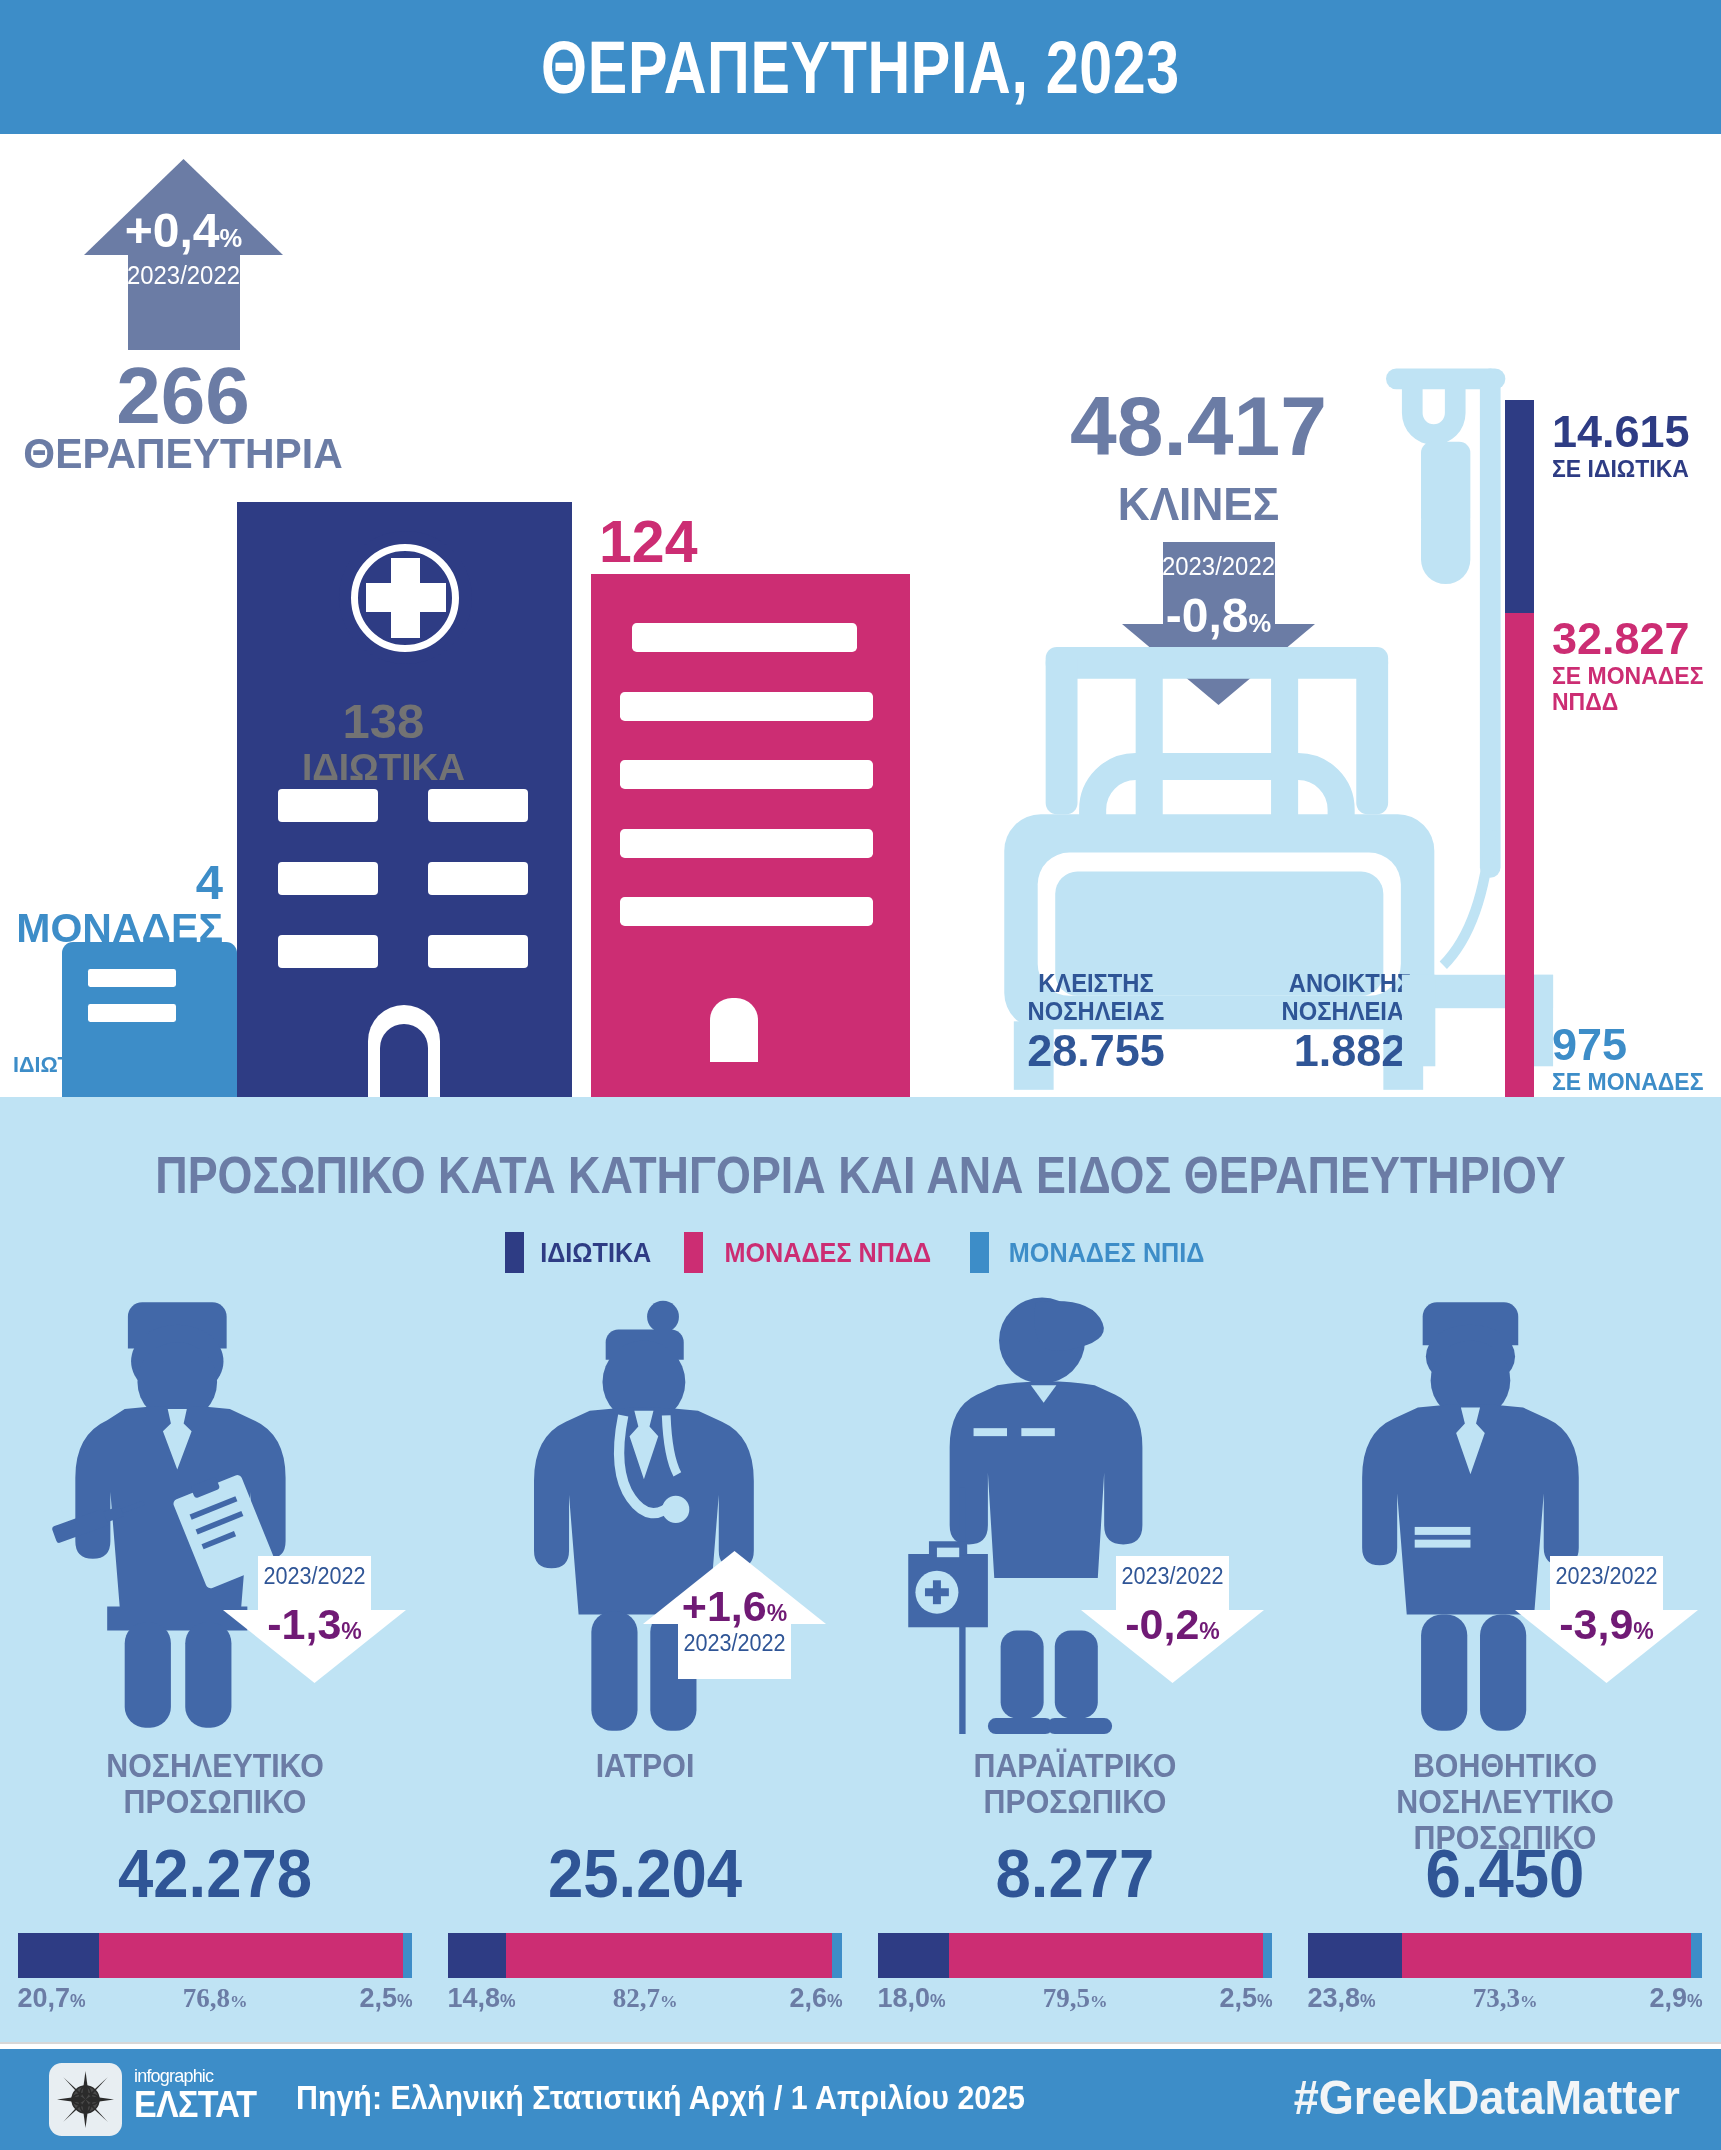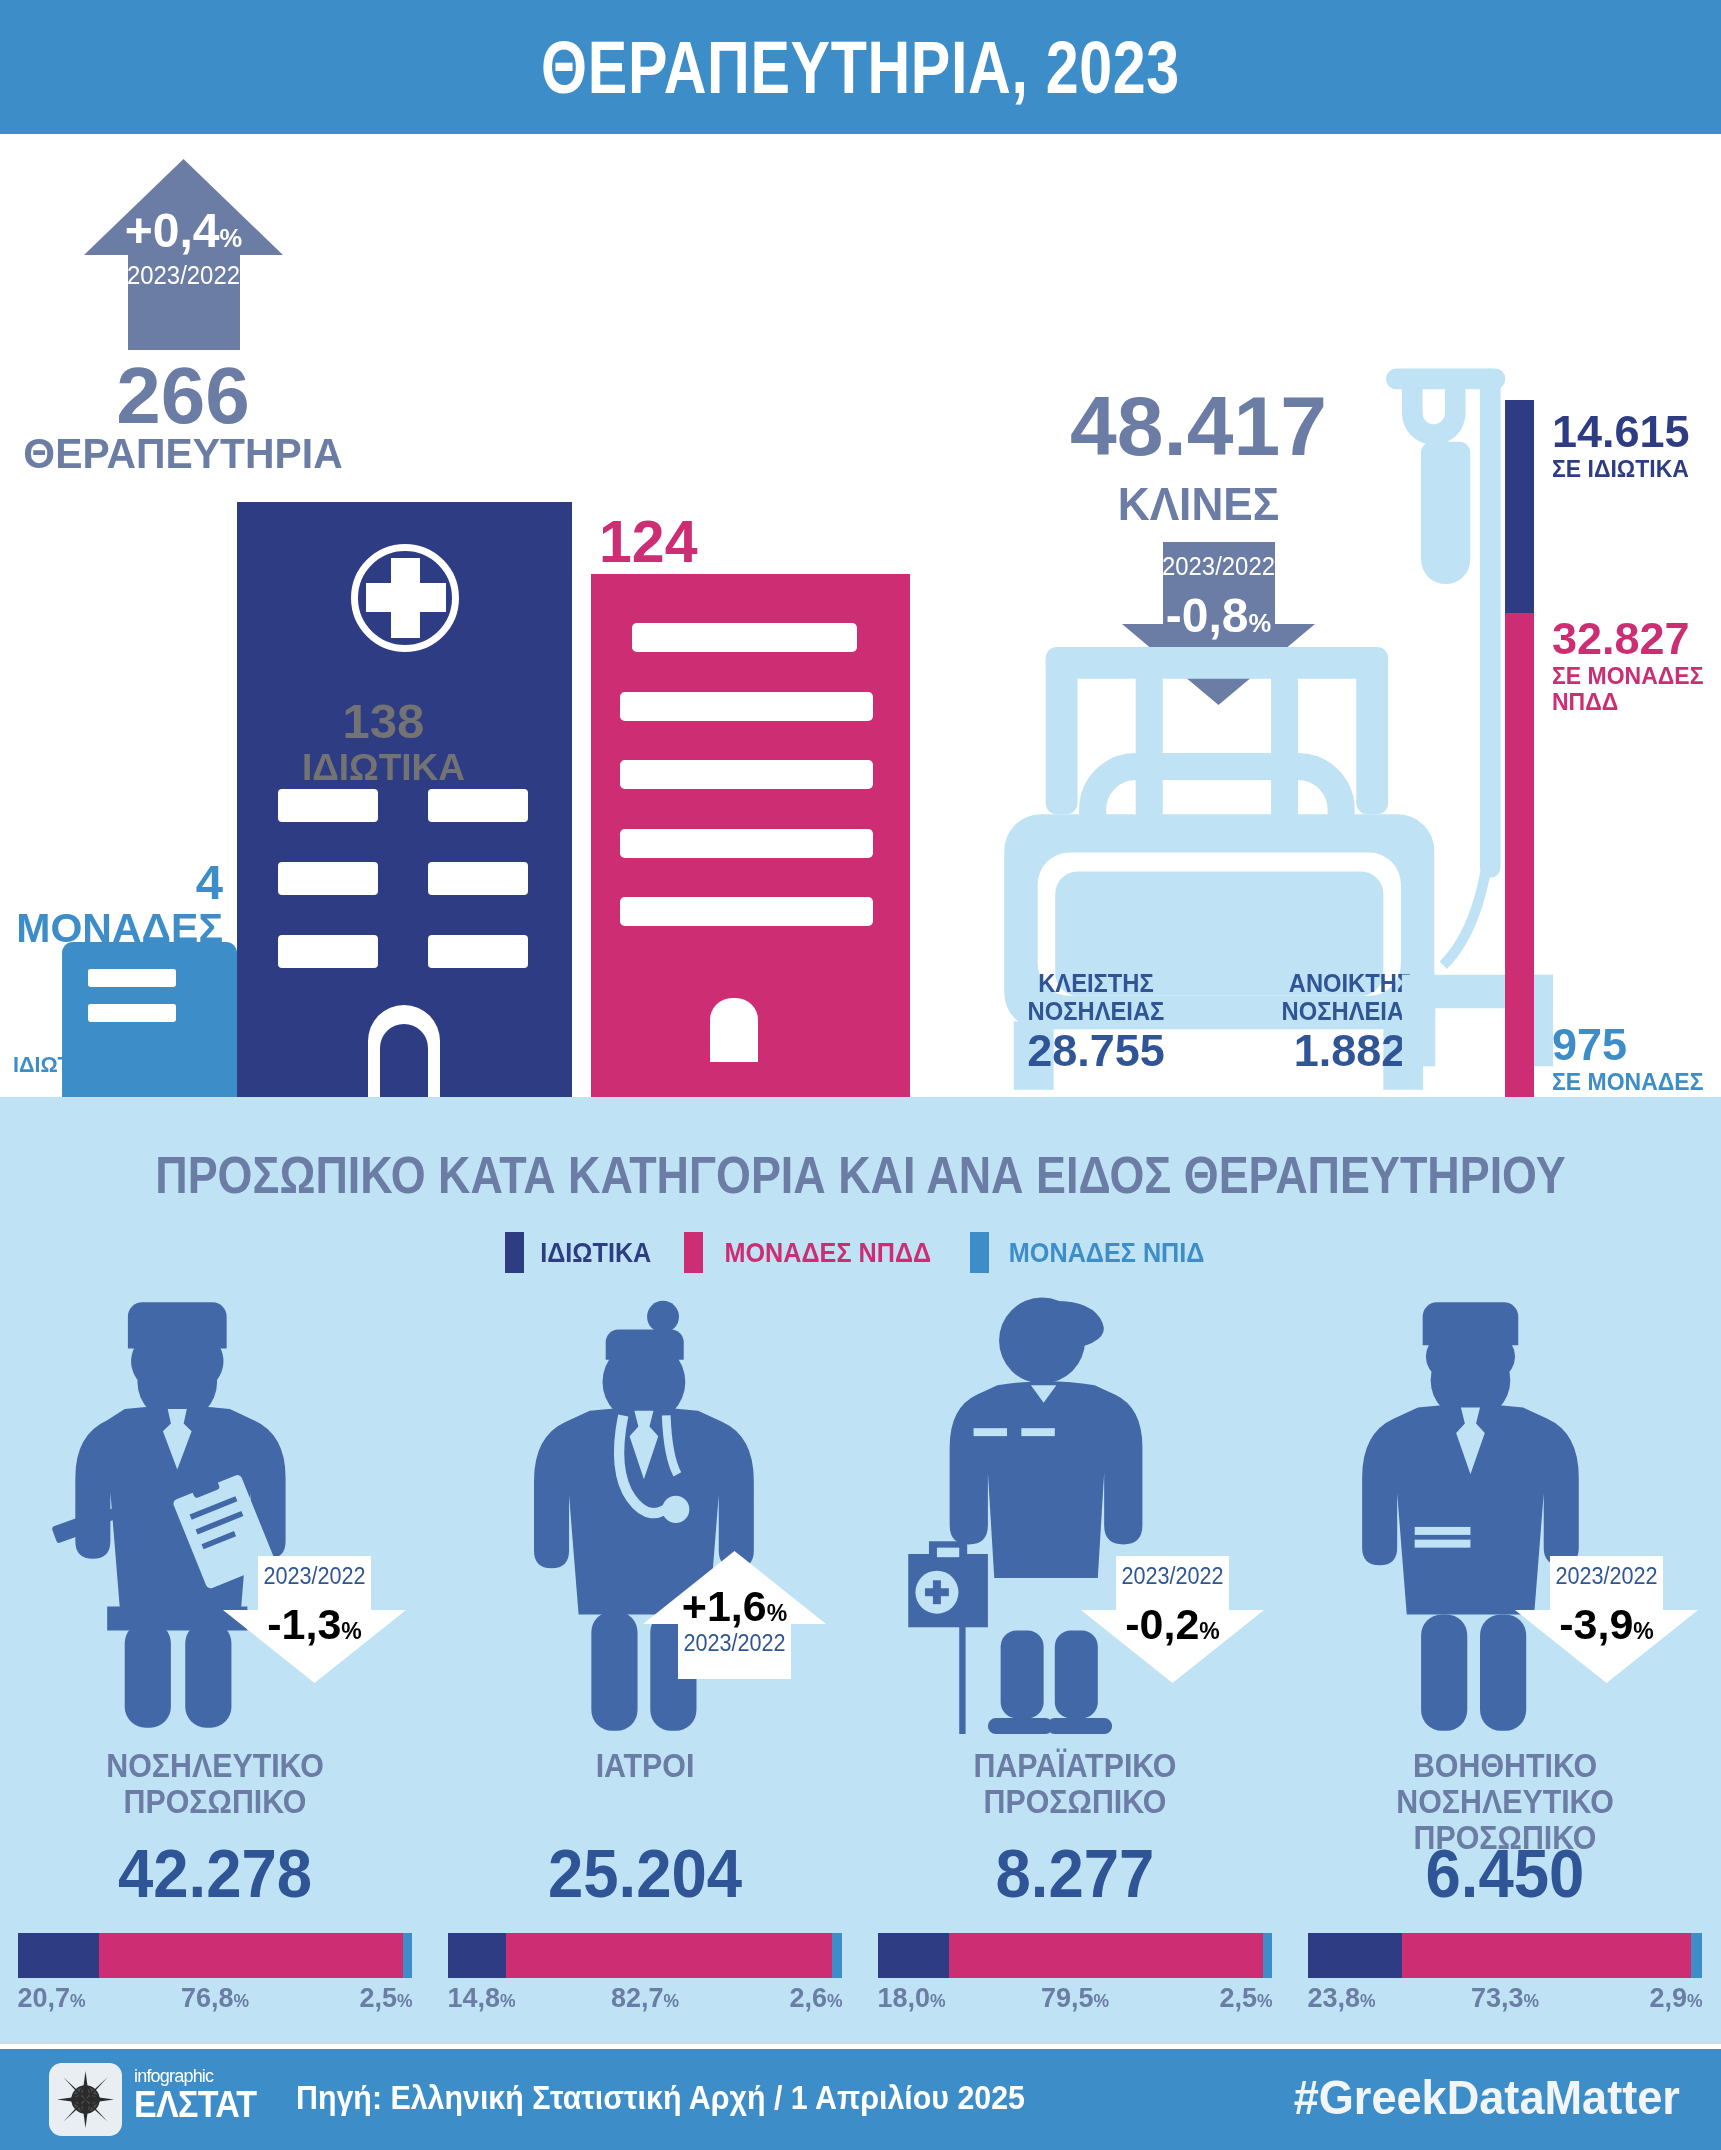--- a/index.html
+++ b/index.html
@@ -221,21 +221,21 @@
   .pct-arrow { position:absolute; width:183px; height:127px; }
   .pa-box { position:absolute; left:35px; width:113px; height:56px; background:#fff; }
   .pa-tri { position:absolute; left:0; width:183px; height:73px; background:#fff; }
   .pa-down .pa-box { top:0; }
   .pa-down .pa-tri { top:54px; clip-path: polygon(0% 0%, 100% 0%, 50% 100%); }
   .pa-up   .pa-tri { top:0; clip-path: polygon(50% 0%, 100% 100%, 0% 100%); }
   .pa-up   .pa-box { top:72px; }
   .pa-years { position:absolute; left:0; width:183px; text-align:center;
               color:#2f5596; font-size:23px; line-height:25.5px; transform:scaleX(0.94); }
   .pa-pct { position:absolute; left:0; width:183px; text-align:center;
-            color:#000000; font-size:43px; font-weight:bold; line-height:45px; white-space:nowrap; }
+            color:#701a75; font-size:43px; font-weight:bold; line-height:45px; white-space:nowrap; }
   .pa-pct .sm { font-size:23px; }
   .pa-down .pa-years { top:8px; }
   .pa-down .pa-pct   { top:46px; }
   .pa-up   .pa-years { top:80px; }
   .pa-up   .pa-pct   { top:33px; }
 
   .pcat {
     position:absolute; left:0; top:460px; width:430px; text-align:center;
     color:#6b7ca5; font-size:33px; font-weight:bold; line-height:36px;
     transform:scaleX(0.92);
@@ -251,21 +251,21 @@
   }
   .hbar .s-priv { background:#2e3c84; }
   .hbar .s-npdd { background:#cc2d73; }
   .hbar .s-npid { background:#3d8dc8; }
   .hpcts {
     position:absolute; left:17.5px; top:695px; width:395px; height:40px;
     color:#6b7ca5; font-size:27px; font-weight:bold; line-height:30px;
   }
   .hpcts span.sm { font-size:17.5px; }
   .hp-l { position:absolute; left:0; }
-  .hp-c { position:absolute; left:0; width:395px; text-align:center; }
+  .hp-c { position:absolute; left:0; width:395px; text-align:center;font-family:Liberation Serif, serif; }
   .hp-r { position:absolute; right:0; }
 
   
   .footer {
     position:absolute; left:0; top:2049px; width:1721px; height:102px;
     background:#3d8dc8;
   }
   .logo-box {
     position:absolute; left:49px; top:14.3px; width:73px; height:73px;
     background:#e8eef2; border-radius:12.7px;

